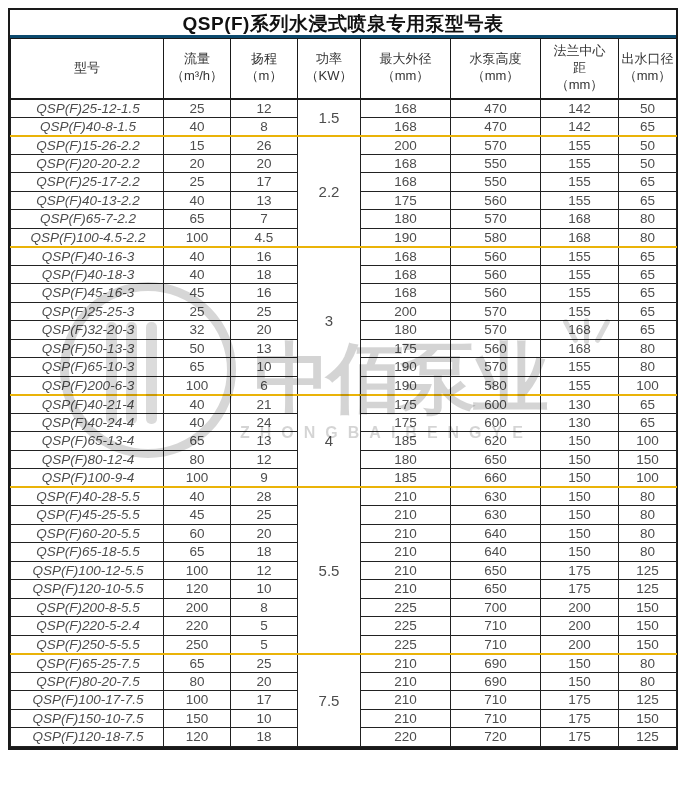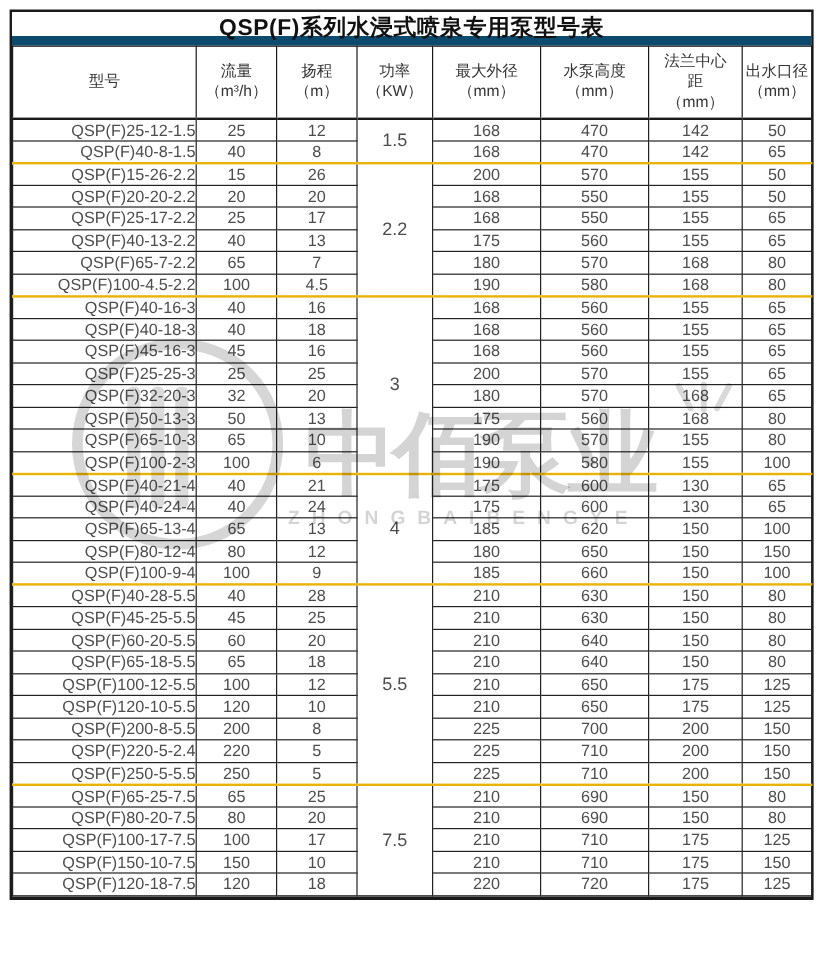--- a/index.html
+++ b/index.html
@@ -12,39 +12,39 @@
   .sheet { position:relative; width:686px; height:796px; background:#fff; }
 
   .frame {
     position:absolute; left:8px; top:8px; width:670px;
     border:2px solid #1a1a1a; border-bottom-width:3px;
     background:transparent; z-index:1;
   }
   .title-bar {
     height:28px; line-height:28px; text-align:center;
     font-size:19px; font-weight:bold; color:#111;
-    border-bottom:8px solid #0c4a6e; letter-spacing:0.5px;
+    border-bottom:3px solid #0c4a6e; letter-spacing:0.5px;
   }
   table { width:100%; border-collapse:collapse; table-layout:fixed; }
   col.c-model{width:153px;} col.c-flow{width:67px;} col.c-head{width:67px;}
   col.c-power{width:63px;} col.c-od{width:90px;} col.c-ph{width:90px;}
   col.c-fl{width:78px;} col.c-out{width:58px;}
 
   thead th {
     height:60px; border:1px solid #1a1a1a; border-bottom-width:2px;
     font-size:13px; font-weight:normal; color:#333;
     text-align:center; vertical-align:middle; line-height:1.3;
     background:transparent;
   }
   tbody td {
     height:18.5px; border:1px solid #222;
     font-size:13.5px; color:#4d4d4d; text-align:center;
     vertical-align:middle; white-space:nowrap; overflow:hidden;
   }
-  tbody td.model { text-align:right; padding-left:2px; }
+  tbody td.model { text-align:center; padding-left:2px;font-style:italic; }
   tbody tr.group-start td { border-top:2px solid #eab308; }
   tbody td.power-cell { font-size:15px; color:#4d4d4d; }
 
   
   .watermark { position:absolute; left:0; top:0; width:686px; height:796px;
     pointer-events:none; z-index:3; }
   .wm-circle {
     position:absolute; left:60px; top:282px; width:176px; height:176px;
     border:9px solid rgba(0,0,0,0.16); border-radius:50%;
   }
@@ -268,21 +268,21 @@
           <tr>
             <td class="model">QSP(F)65-10-3</td>
             <td>65</td>
             <td>10</td>
             <td>190</td>
             <td>570</td>
             <td>155</td>
             <td>80</td>
           </tr>
           <tr>
-            <td class="model">QSP(F)100-2-3</td>
+            <td class="model">QSP(F)200-6-3</td>
             <td>100</td>
             <td>6</td>
             <td>190</td>
             <td>580</td>
             <td>155</td>
             <td>100</td>
           </tr>
           <tr class="group-start">
             <td class="model">QSP(F)40-21-4</td>
             <td>40</td>

